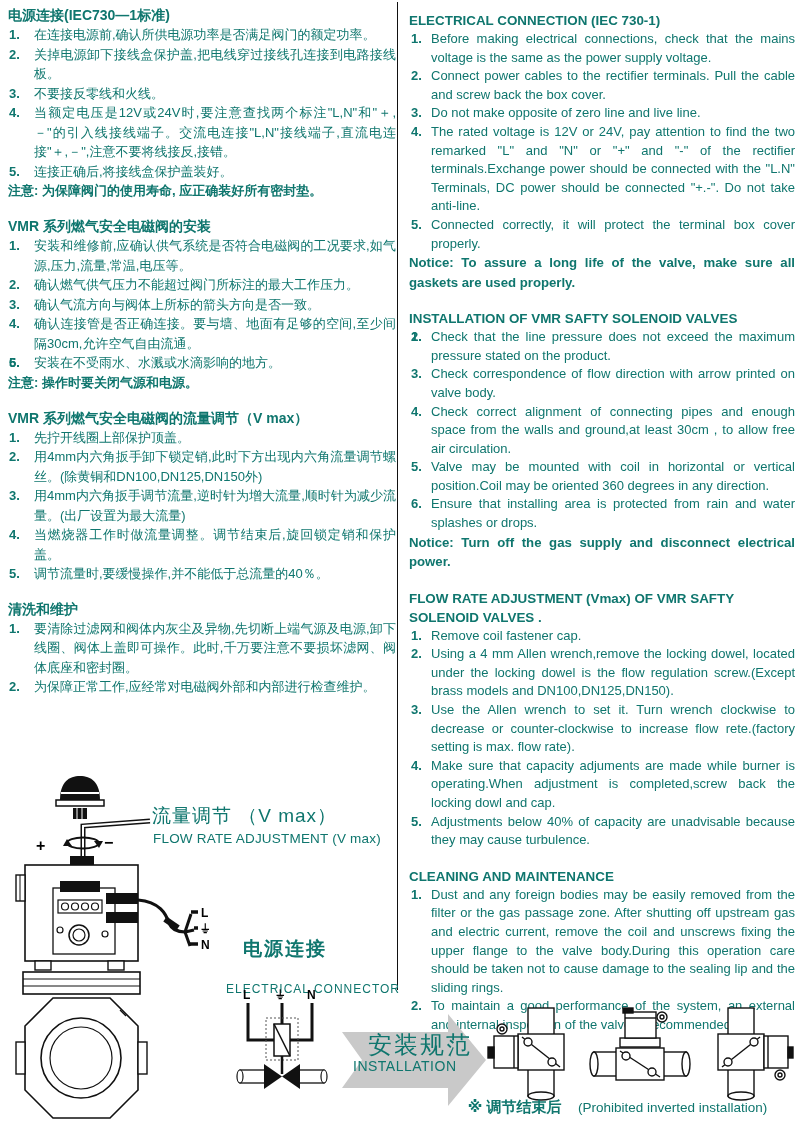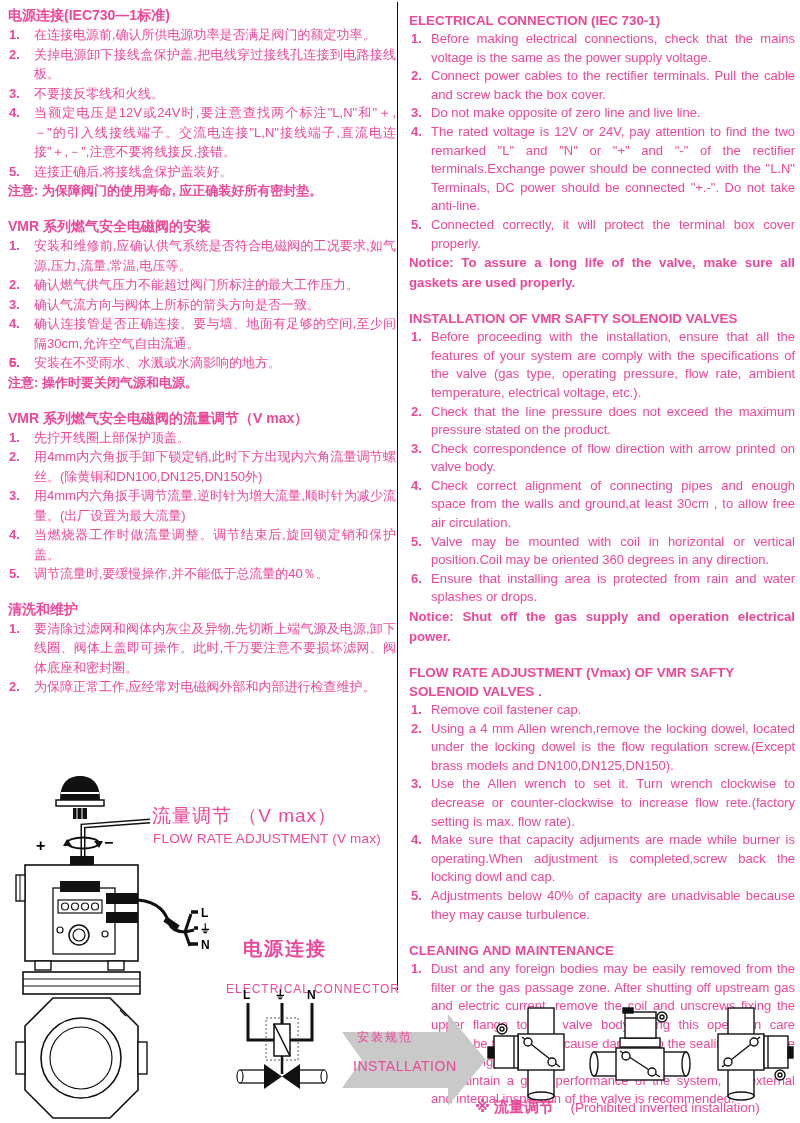--- a/index.html
+++ b/index.html
@@ -1,17 +1,17 @@
 <!DOCTYPE html>
 <html><head>
 <meta charset="utf-8">
 <style>
   html,body{margin:0;padding:0;background:#fff;}
   #page{position:relative;width:800px;height:1123px;background:#fff;overflow:hidden;
-        font-family:"Liberation Sans","DejaVu Sans",sans-serif;color:#ec4899;}
+        font-family:"Liberation Sans","DejaVu Sans",sans-serif;color:#0f766e;}
   .divider{position:absolute;left:397px;top:2px;width:1px;height:988px;background:#111;}
 
   
   .col-left{position:absolute;left:8px;top:5px;width:388px;}
   .zh-sec{margin:0 0 15px 0;}
   .zh-heading{font-weight:bold;font-size:14px;line-height:20px;}
   .zh-item{position:relative;padding-left:26px;font-size:13px;line-height:19.5px;text-align:justify;}
   .zh-item .num{position:absolute;left:1px;top:0;font-weight:bold;}
   .zh-notice{font-weight:bold;font-size:13px;line-height:20px;}
 
@@ -22,21 +22,21 @@
   .en-item{position:relative;padding-left:22px;font-size:13px;line-height:18.6px;text-align:justify;}
   .en-item .num{position:absolute;left:2px;top:0;font-weight:bold;}
   .en-notice{font-weight:bold;font-size:13.2px;line-height:19.5px;text-align:justify;}
 
   
   .abs{position:absolute;white-space:nowrap;}
   .lbl-flow-cn{left:152px;top:803px;font-size:19px;font-weight:normal;letter-spacing:1px;}
   .lbl-flow-en{left:153px;top:831px;font-size:13.5px;letter-spacing:0.2px;}
   .lbl-power-cn{left:243px;top:936px;font-size:19px;font-weight:bold;letter-spacing:2px;}
   .lbl-power-en{left:226px;top:982px;font-size:12px;letter-spacing:1px;}
-  .lbl-install-cn{left:357px;top:1029px;font-size:12px;letter-spacing:2px;}
+  .lbl-install-cn{left:368px;top:1029px;font-size:24px;letter-spacing:2px;}
   .lbl-install-en{left:353px;top:1058px;font-size:14px;letter-spacing:0.5px;}
   .caption{left:440px;top:1098px;width:355px;text-align:center;}
   .caption .cn{font-weight:bold;font-size:15px;}
   .caption .en{font-size:13.5px;margin-left:12px;}
   svg{position:absolute;overflow:visible;}
   svg text{font-family:"Liberation Sans","DejaVu Sans",sans-serif;}
 </style>
 </head>
 <body>
 
@@ -87,27 +87,27 @@
       <div class="en-item"><span class="num">1.</span><span>Before making electrical connections, check that the mains voltage is the same as the power supply voltage.</span></div>
       <div class="en-item"><span class="num">2.</span><span>Connect power cables to the rectifier terminals. Pull the cable and screw back the box cover.</span></div>
       <div class="en-item"><span class="num">3.</span><span>Do not make opposite of zero line and live line.</span></div>
       <div class="en-item"><span class="num">4.</span><span>The rated voltage is 12V or 24V, pay attention to find the two remarked "L" and "N" or "+" and "-" of the rectifier terminals.Exchange power should be connected with the "L.N" Terminals, DC power should be connected "+.-". Do not take anti-line.</span></div>
       <div class="en-item"><span class="num">5.</span><span>Connected correctly, it will protect the terminal box cover properly.</span></div>
       <div class="en-notice">Notice: To assure a long life of the valve, make sure all gaskets are used properly.</div>
     </div>
 
     <div class="en-sec">
       <div class="en-heading">INSTALLATION OF VMR SAFTY SOLENOID VALVES</div>
-      <div class="en-item"><span class="num">1.</span><span>Before proceeding with the installation, ensure that all the features of your system are comply with the specifications of the valve (gas type, operating pressure, flow rate, ambient temperature, electrical voltage, etc.).</span></div>
+      <div class="en-item"><span class="num">1.</span></div>
       <div class="en-item"><span class="num">2.</span><span>Check that the line pressure does not exceed the maximum pressure stated on the product.</span></div>
       <div class="en-item"><span class="num">3.</span><span>Check correspondence of flow direction with arrow printed on valve body.</span></div>
       <div class="en-item"><span class="num">4.</span><span>Check correct alignment of connecting pipes and enough space from the walls and ground,at least 30cm , to allow free air circulation.</span></div>
       <div class="en-item"><span class="num">5.</span><span>Valve may be mounted with coil in horizontal or vertical position.Coil may be oriented 360 degrees in any direction.</span></div>
       <div class="en-item"><span class="num">6.</span><span>Ensure that installing area is protected from rain and water splashes or drops.</span></div>
-      <div class="en-notice">Notice: Shut off the gas supply and operation electrical power.</div>
+      <div class="en-notice">Notice: Turn off the gas supply and disconnect electrical power.</div>
     </div>
 
     <div class="en-sec">
       <div class="en-heading">FLOW RATE ADJUSTMENT (Vmax) OF VMR SAFTY SOLENOID VALVES .</div>
       <div class="en-item"><span class="num">1.</span><span>Remove coil fastener cap.</span></div>
       <div class="en-item"><span class="num">2.</span><span>Using a 4 mm Allen wrench,remove the locking dowel, located under the locking dowel is the flow regulation screw.(Except brass models and DN100,DN125,DN150).</span></div>
       <div class="en-item"><span class="num">3.</span><span>Use the Allen wrench to set it. Turn wrench clockwise to decrease or counter-clockwise to increase flow rete.(factory setting is max. flow rate).</span></div>
       <div class="en-item"><span class="num">4.</span><span>Make sure that capacity adjuments are made while burner is operating.When adjustment is completed,screw back the locking dowl and cap.</span></div>
       <div class="en-item"><span class="num">5.</span><span>Adjustments below 40% of capacity are unadvisable because they may cause turbulence.</span></div>
     </div>
@@ -263,16 +263,16 @@
       <circle cx="266" cy="34" r="4"></circle>
       <rect x="276" y="28" width="24" height="32"></rect>
       <line x1="280" y1="28" x2="280" y2="60"></line>
       <circle cx="292" cy="67" r="5"></circle>
       <circle cx="292" cy="67" r="2"></circle>
       <rect x="300" y="39" width="5" height="11" fill="#111"></rect>
     </g>
   </svg>
 
   <div class="abs caption">
-    <span class="cn">※ 流量调节</span>
+    <span class="cn">※ 调节结束后</span>
     <span class="en">(Prohibited  inverted  installation)</span>
   </div>
 </div>
 
 </body></html>

